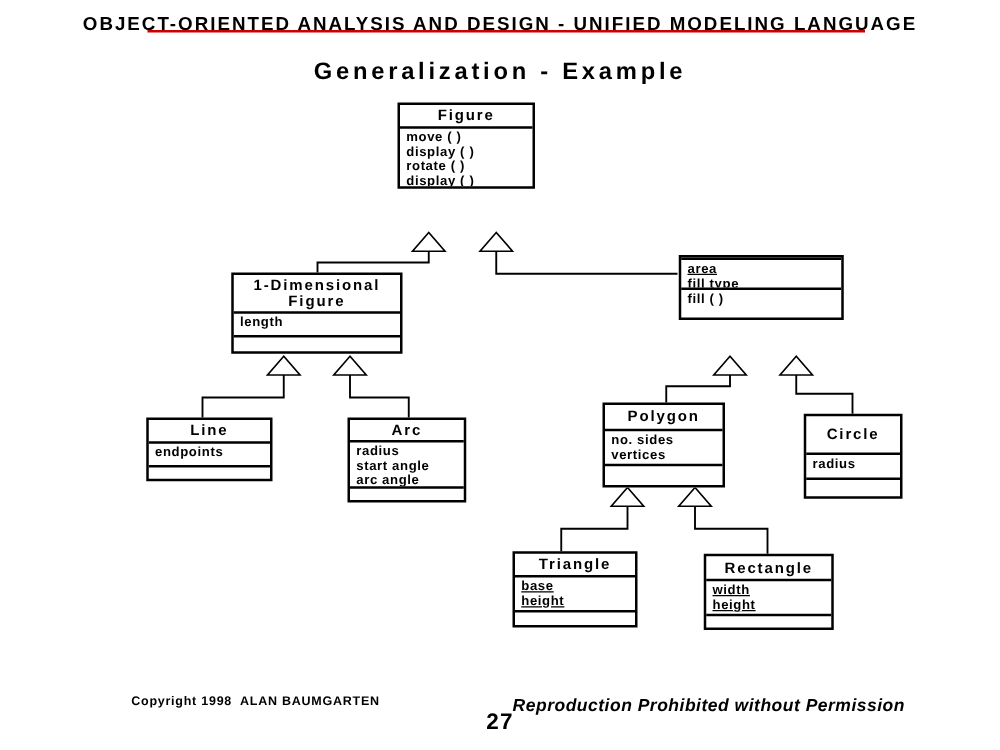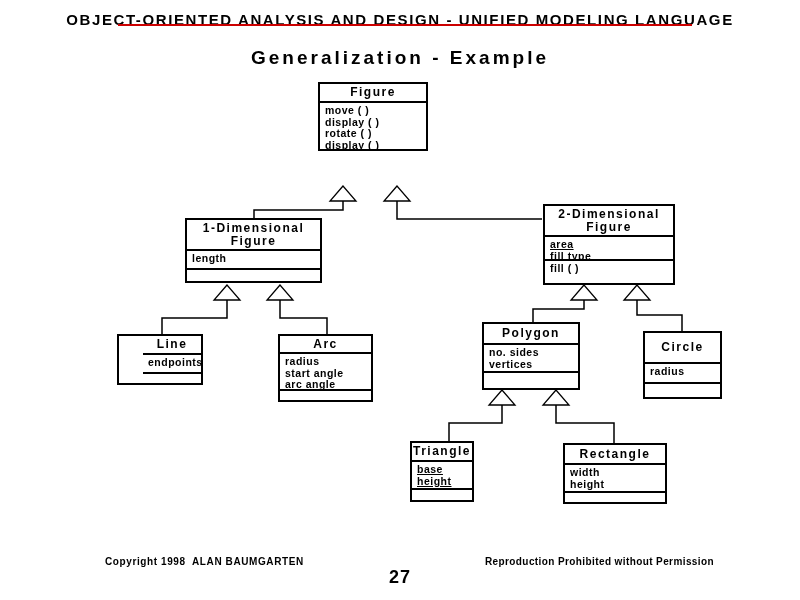--- a/index.html
+++ b/index.html
@@ -28,21 +28,21 @@
   .uml-attrs,.uml-ops{
     border-top:2px solid #000;box-sizing:border-box;overflow:hidden;
     padding:2px 2px 0 5px;font-size:10.5px;font-weight:bold;letter-spacing:.5px;line-height:11.5px;
   }
   svg.wires{position:absolute;top:0;left:0;z-index:1;}
   .ftr-left{
     position:absolute;top:556px;left:105px;font-size:10px;font-weight:bold;
     letter-spacing:.6px;white-space:pre;
   }
   .ftr-right{
-    position:absolute;top:556px;right:86px;font-size:10px;font-weight:bold;letter-spacing:.4px;
+    position:absolute;top:556px;right:76px;font-size:14px;font-weight:bold;letter-spacing:.4px;font-style:italic;
   }
   .ftr-page{
     position:absolute;top:567px;left:0;width:800px;text-align:center;
     font-size:18px;font-weight:bold;letter-spacing:1px;
   }
 </style>
 </head>
 <body>
 
 <div class="hdr">OBJECT-ORIENTED ANALYSIS AND DESIGN - UNIFIED MODELING LANGUAGE</div>
@@ -85,31 +85,30 @@
 
 <div class="uml-class" style="left:185px;top:218px;width:137px;">
   <div class="uml-name" style="height:29px;border-radius:12px;">1-Dimensional Figure</div>
   <div class="uml-attrs" style="height:19px;">
       <div>length</div>
     </div>
   <div class="uml-ops" style="height:13px;"></div>
 </div>
 
 <div class="uml-class" style="left:543px;top:204px;width:132px;">
-  <div class="uml-name" style="height:29px;">2-Dimensional Figure</div>
   <div class="uml-attrs" style="height:24px;text-decoration:underline;">
       <div>area</div>
       <div>fill type</div>
     </div>
   <div class="uml-ops" style="height:24px;">
       <div>fill ( )</div>
     </div>
 </div>
 
-<div class="uml-class" style="left:117px;top:334px;width:86px;padding-left:24px;">
+<div class="uml-class" style="left:117px;top:334px;width:101px;">
   <div class="uml-name" style="height:17px;">Line</div>
   <div class="uml-attrs" style="height:19px;">
       <div>endpoints</div>
     </div>
   <div class="uml-ops" style="height:11px;"></div>
 </div>
 
 <div class="uml-class" style="left:278px;top:334px;width:95px;">
   <div class="uml-name" style="height:16px;">Arc</div>
   <div class="uml-attrs" style="height:37px;">
@@ -130,32 +129,32 @@
 </div>
 
 <div class="uml-class" style="left:643px;top:331px;width:79px;">
   <div class="uml-name" style="height:29px;">Circle</div>
   <div class="uml-attrs" style="height:20px;">
       <div>radius</div>
     </div>
   <div class="uml-ops" style="height:15px;"></div>
 </div>
 
-<div class="uml-class" style="left:410px;top:441px;width:64px;">
+<div class="uml-class" style="left:410px;top:441px;width:100px;">
   <div class="uml-name" style="height:17px;">Triangle</div>
   <div class="uml-attrs" style="height:28px;text-decoration:underline;">
       <div>base</div>
       <div>height</div>
     </div>
   <div class="uml-ops" style="height:12px;"></div>
 </div>
 
 <div class="uml-class" style="left:563px;top:443px;width:104px;">
   <div class="uml-name" style="height:18px;">Rectangle</div>
-  <div class="uml-attrs" style="height:28px;">
+  <div class="uml-attrs" style="height:28px;text-decoration:underline;">
       <div>width</div>
       <div>height</div>
     </div>
   <div class="uml-ops" style="height:11px;"></div>
 </div>
 
 <div class="ftr-left">Copyright 1998  ALAN BAUMGARTEN</div>
 <div class="ftr-right">Reproduction Prohibited without Permission</div>
 <div class="ftr-page">27</div>
 

